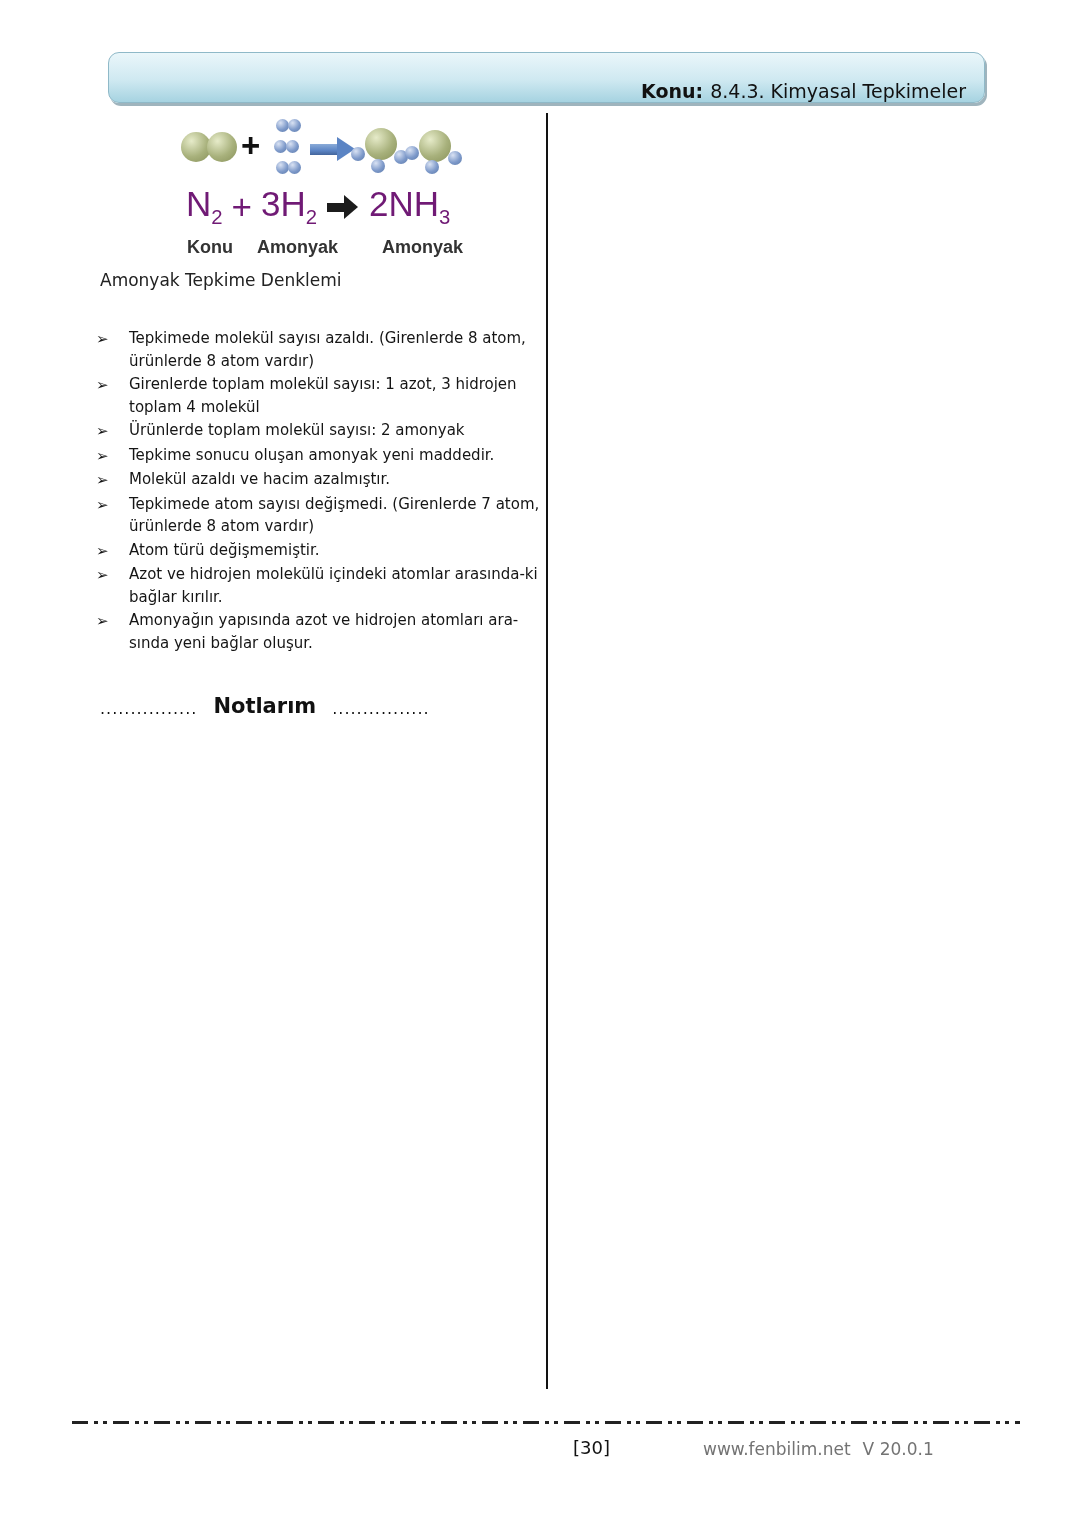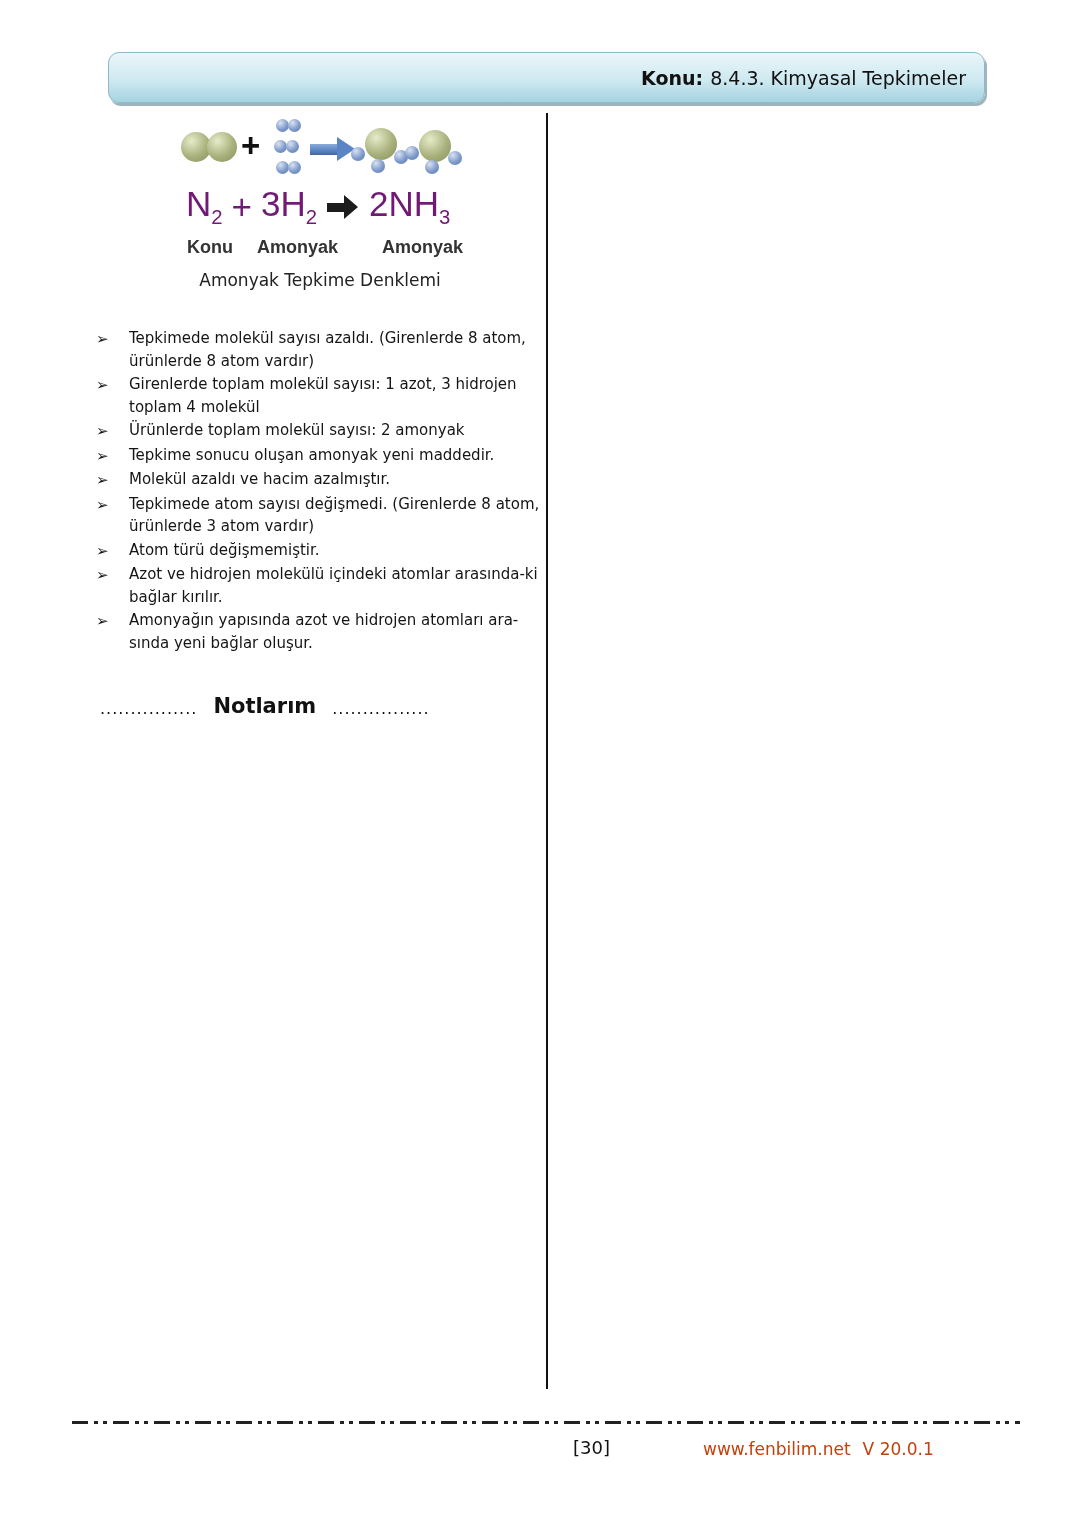--- a/index.html
+++ b/index.html
@@ -9,21 +9,21 @@
     font-family:"DejaVu Sans", sans-serif; color:#1a1a1a; overflow:hidden;
   }
 
   
   .header-bar {
     position:absolute; left:108px; top:52px; width:877px; height:51px;
     border-radius:11px;
     background:linear-gradient(to bottom, var(--header-top,#eaf6fa) 0%, #cfe9f1 55%, var(--header-bottom,#a6d3e1) 100%);
     border:1px solid var(--header-border,#8fb9c8);
     box-shadow:2px 3px 0 #9fb4bd;
-    display:flex; align-items:center; justify-content:flex-end;
+    display:flex; align-items:flex-end; justify-content:flex-end;
     padding-right:18px; font-size:19px; color:#111;
   }
   .konu-label { font-weight:bold; margin-right:7px; }
 
   
   .v-divider { position:absolute; left:546px; top:113px; width:2px; height:1276px; background:#121212; }
 
   
   .sphere { position:absolute; border-radius:50%; }
   .sphere-n {
@@ -55,21 +55,21 @@
   .arrow-black .kb-body { position:absolute; left:0; top:9px; width:17px; height:9px; background:#1c1c1c; }
   .arrow-black .kb-head { position:absolute; left:17px; top:1px; width:0; height:0;
     border-top:12px solid transparent; border-bottom:12px solid transparent; border-left:14px solid #1c1c1c; }
 
   .eq-labels { position:absolute; top:237px; left:0; width:540px;
     font-family:"Liberation Sans", sans-serif; font-weight:bold; font-size:18px; color:#333; }
   .eq-label-1 { position:absolute; left:187px; }
   .eq-label-2 { position:absolute; left:257px; }
   .eq-label-3 { position:absolute; left:358px;margin-left:24px; }
 
-  .fig-caption { position:absolute; left:100px; top:270px; width:440px; text-align:center;
+  .fig-caption { position:absolute; left:100px; top:270px; width:440px; 
     font-size:17px; color:#222; }
 
   
   .bullet-list { position:absolute; left:96px; top:327px; width:452px; list-style:none; }
   .bullet-list li { display:flex; font-size:15px; line-height:22.5px; color:#151515; margin-bottom:1px; }
   .b-glyph { flex:0 0 33px; font-size:15px; padding-top:1px; color:#151515; }
   .b-text { flex:1; }
 
   
   .notes-line { position:absolute; left:100px; top:694px; font-size:16px; color:#111;
@@ -77,21 +77,21 @@
   .notes-label { font-weight:bold; font-size:21px; letter-spacing:0; margin:0 16px; }
 
   
   .dash-line { position:absolute; left:72px; top:1421px; width:948px; height:3px;
     background:repeating-linear-gradient(90deg,
       #222 0 16px, transparent 16px 22px,
       #222 22px 26px, transparent 26px 31px,
       #222 31px 35px, transparent 35px 41px); }
   .page-number { position:absolute; left:490px; top:1437px; width:120px; text-align:right;
     font-size:18px; color:#111; }
-  .footer-site { position:absolute; left:703px; top:1439px; font-size:17px; color:#c2410c; }
+  .footer-site { position:absolute; left:703px; top:1439px; font-size:17px; color:#737373; }
   .footer-site .ver { margin-left:12px; }
 </style>
 </head>
 <body>
 
 <div class="page">
 
   <div class="header-bar">
     <span class="konu-label">Konu:</span>
     <span class="konu-title">8.4.3. Kimyasal Tepkimeler</span>
@@ -172,21 +172,21 @@
       <li>
         <span class="b-glyph">➢</span>
         <span class="b-text">Tepkime sonucu oluşan amonyak yeni maddedir.</span>
       </li>
       <li>
         <span class="b-glyph">➢</span>
         <span class="b-text">Molekül azaldı ve hacim azalmıştır.</span>
       </li>
       <li>
         <span class="b-glyph">➢</span>
-        <span class="b-text">Tepkimede atom sayısı değişmedi. (Girenlerde 8 atom, ürünlerde 3 atom vardır)</span>
+        <span class="b-text">Tepkimede atom sayısı değişmedi. (Girenlerde 7 atom, ürünlerde 8 atom vardır)</span>
       </li>
       <li>
         <span class="b-glyph">➢</span>
         <span class="b-text">Atom türü değişmemiştir.</span>
       </li>
       <li>
         <span class="b-glyph">➢</span>
         <span class="b-text">Azot ve hidrojen molekülü içindeki atomlar arasında-ki bağlar kırılır.</span>
       </li>
       <li>

